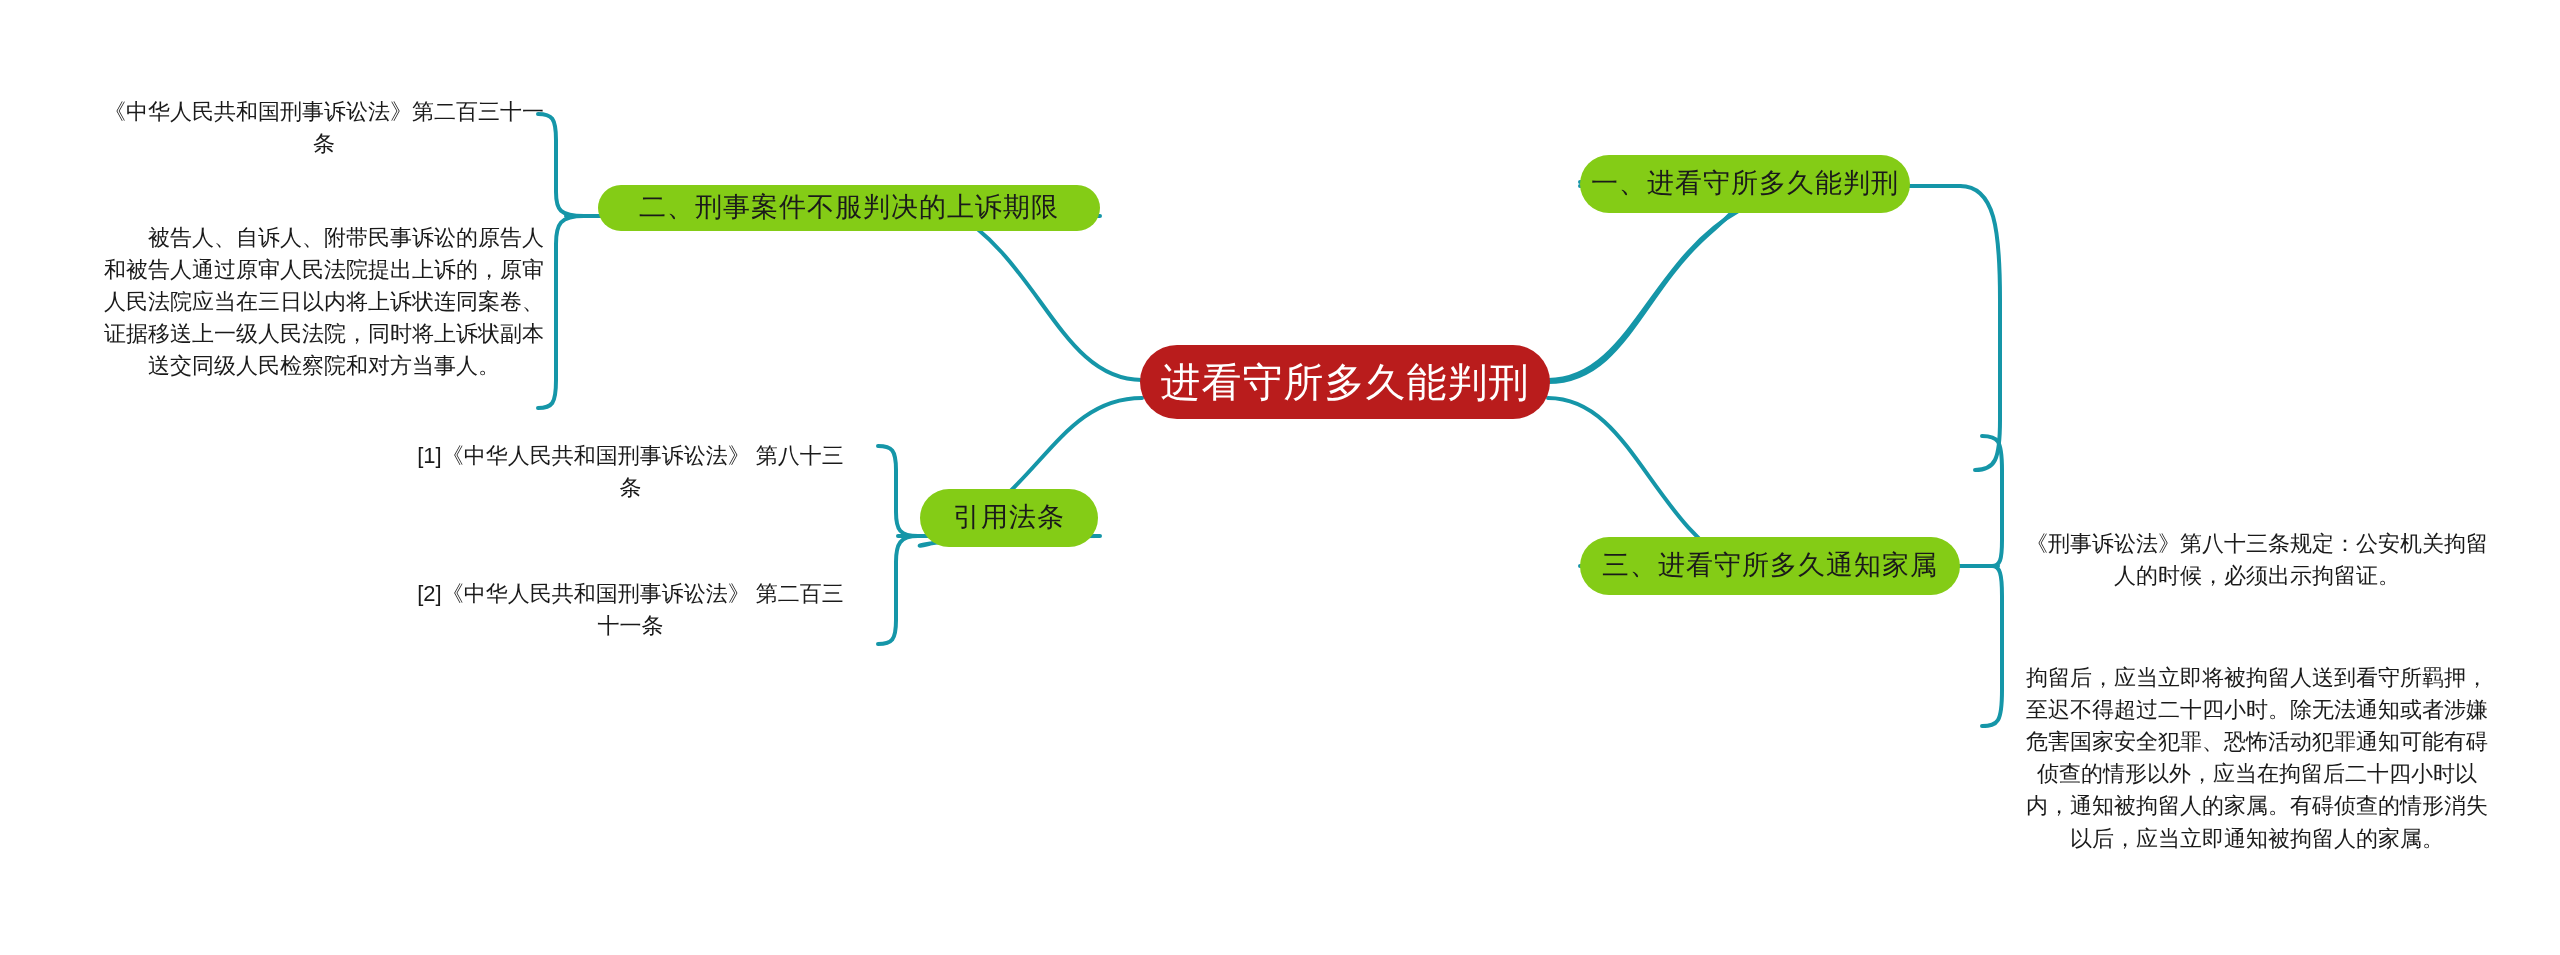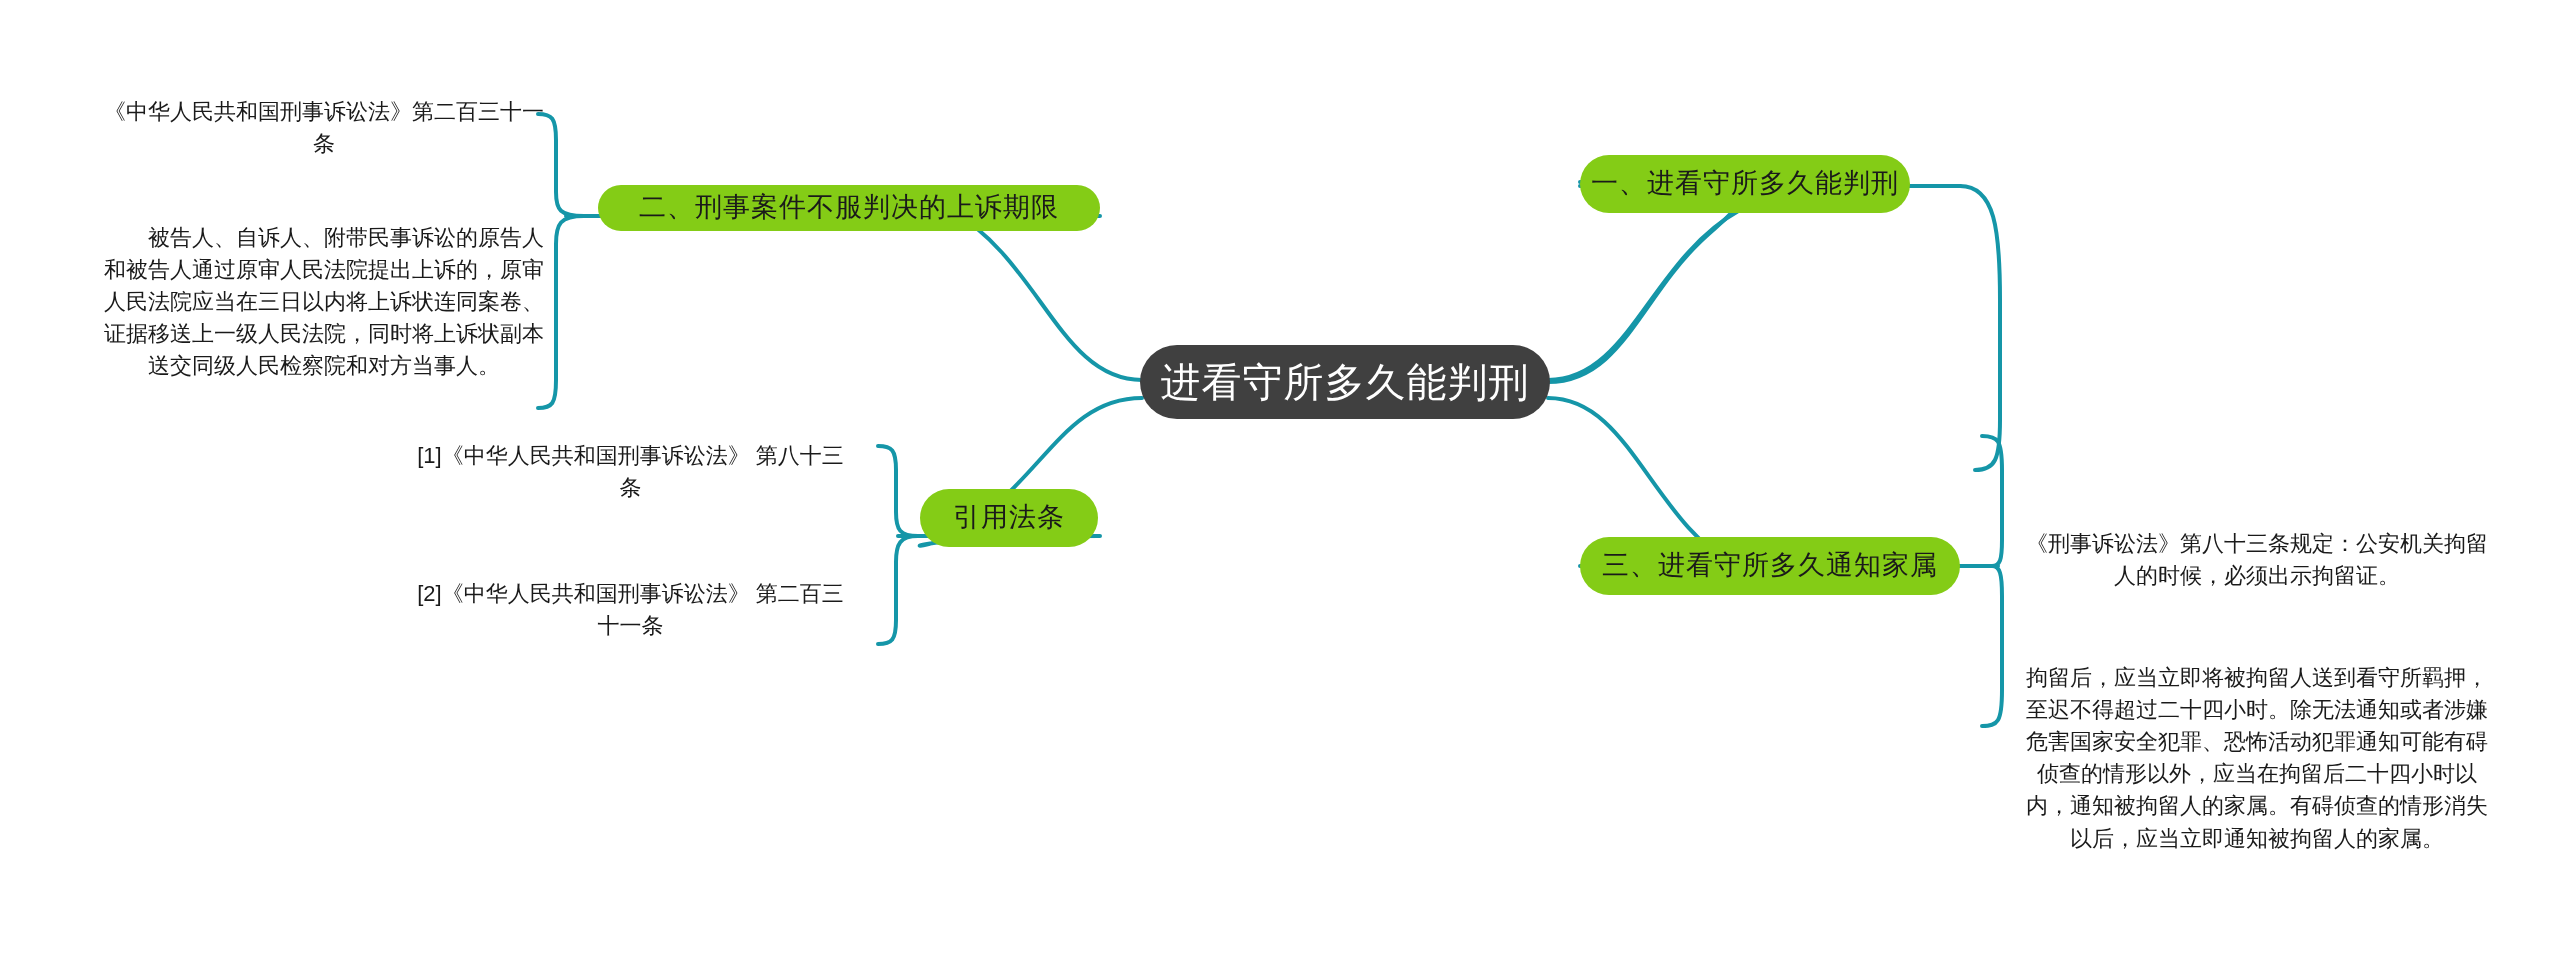--- a/index.html
+++ b/index.html
@@ -10,21 +10,21 @@
   }
   #canvas{position:absolute;left:0;top:0;width:2560px;height:955px;}
   #links{position:absolute;left:0;top:0;width:2560px;height:955px;pointer-events:none;}
 
   .node{
     position:absolute;box-sizing:border-box;
     display:flex;align-items:center;justify-content:center;
     text-align:center;line-height:1.15;white-space:nowrap;
   }
   .root{
-    background:#404040;color:#ffffff;border-radius:44px;
+    background:#b91c1c;color:#ffffff;border-radius:44px;
     font-size:40px;letter-spacing:1px;
   }
   .topic{
     background:#84cc16;color:#1a1a1a;border-radius:30px;
     font-size:27px;letter-spacing:1px;
   }
   .leaf{
     position:absolute;box-sizing:border-box;
     color:#1a1a1a;font-size:22px;line-height:1.46;
     text-align:center;white-space:pre-wrap;word-break:break-all;

